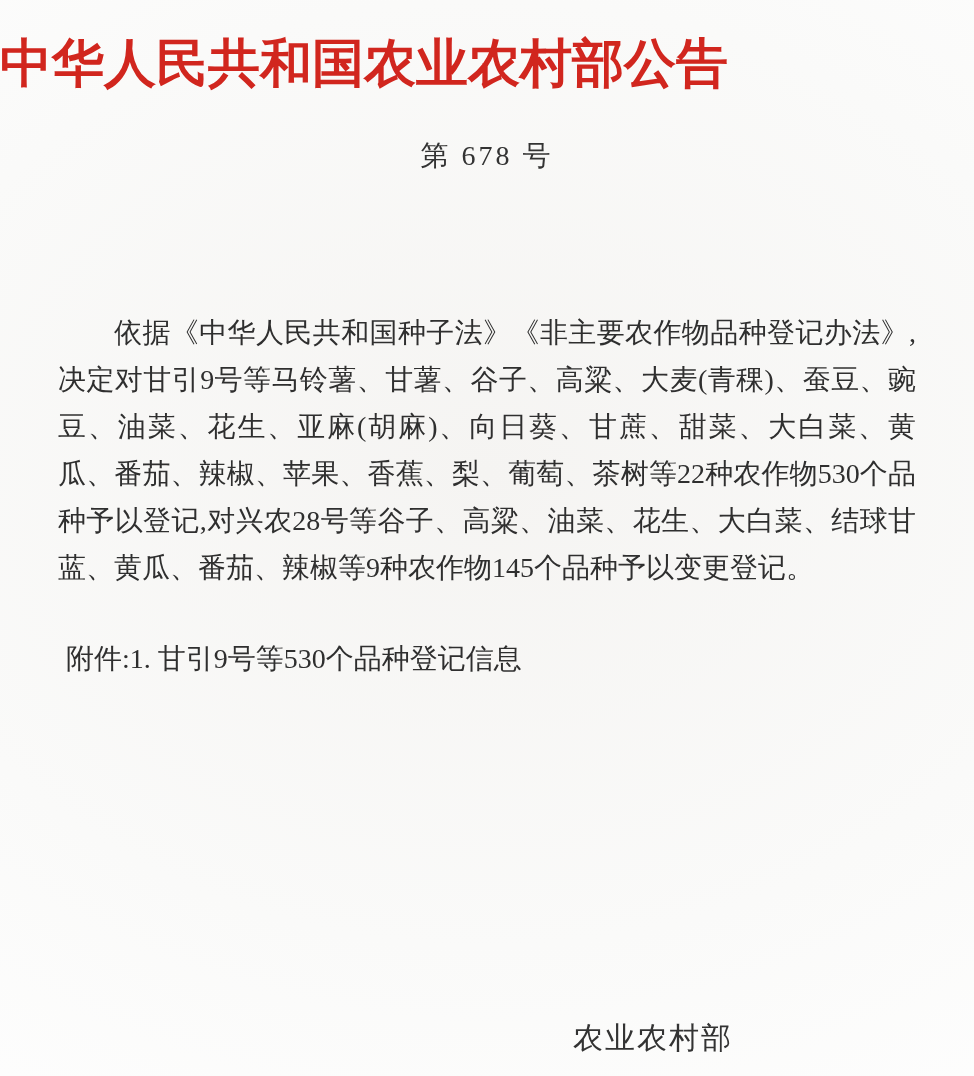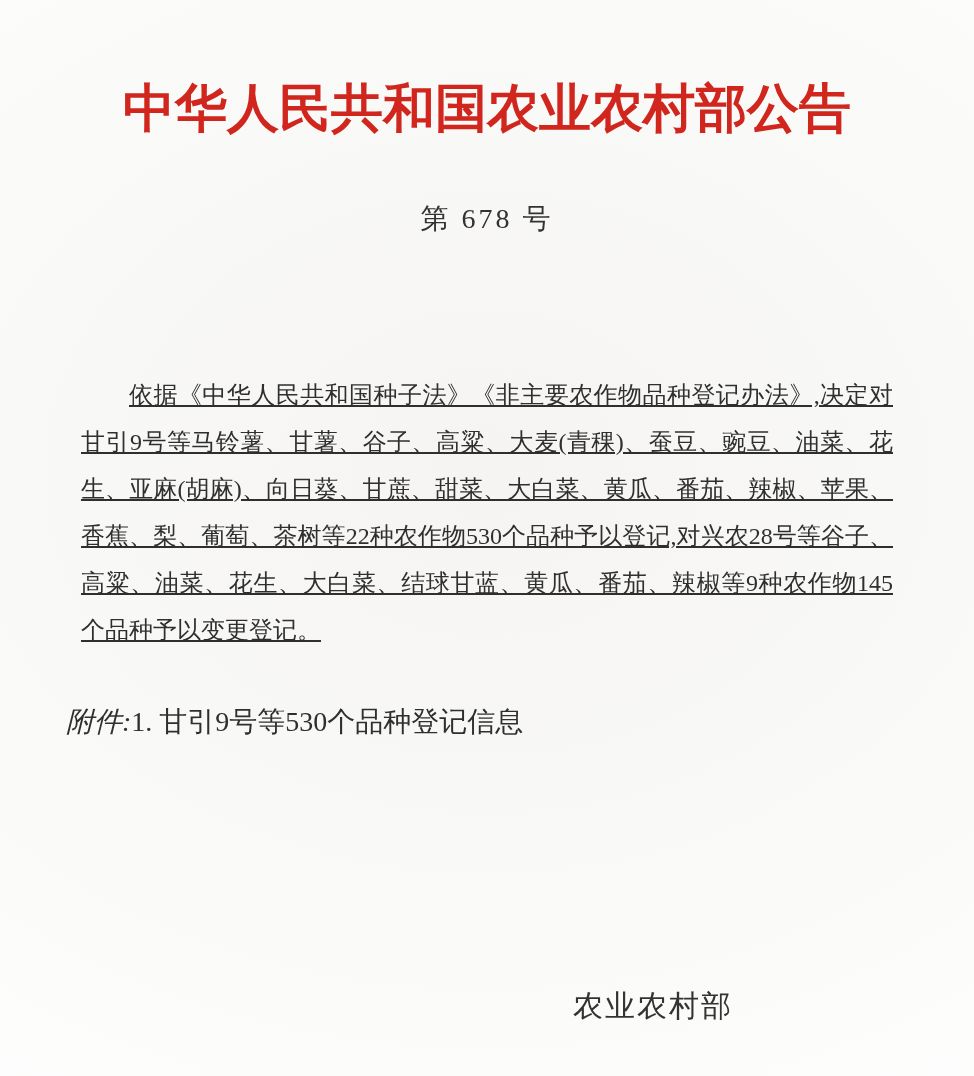--- a/index.html
+++ b/index.html
@@ -15,74 +15,72 @@
     margin: 0 auto;
     overflow: hidden;
     font-family: "Liberation Serif", "DejaVu Serif", serif;
     color: #2f2f2f;
     
     background:
       radial-gradient(ellipse 115% 80% at 50% 44%, #f5f4f2 0%, #fafaf9 55%, #ffffff 100%);
   }
 
   .doc-title {
-    padding-top: 76px;
-    text-align: center;
+    padding-top: 31px;
+    text-align: left;
     font-size: 52px;
     line-height: 1.25;
     font-weight: 700;
     letter-spacing: 0px;
     color: #d1261e;
   }
 
   .doc-number {
-    margin-top: 60px;
+    margin-top: 42px;
     text-align: center;
     font-size: 28px;
     line-height: 35px;
     letter-spacing: 3px;
     color: #333333;
   }
 
   .doc-body {
     margin-top: 136px;
-    padding: 0 81px;
-    font-size: 24px;
+    padding: 0 58px;
+    font-size: 28px;
     line-height: 47px;
-    text-decoration: underline;
   }
 
   .doc-body p {
     text-indent: 2em;
     text-align: justify;
     text-justify: inter-character;
   }
 
   .attachments {
     margin-top: 40px;
     margin-left: 66px;
     display: flex;
     align-items: flex-start;
     font-size: 28px;
     line-height: 56px;
   }
 
   .attachments .att-label {
     white-space: nowrap;
-    font-style: italic;
   }
 
   .attachments .att-items {
     display: flex;
     flex-direction: column;
   }
 
   .signature {
     position: absolute;
-    top: 986px;
+    top: 1018px;
     left: 573px;
     font-size: 30px;
     letter-spacing: 2px;
     color: #333333;
   }
 </style>
 </head>
 <body>
 
 <div class="page">

